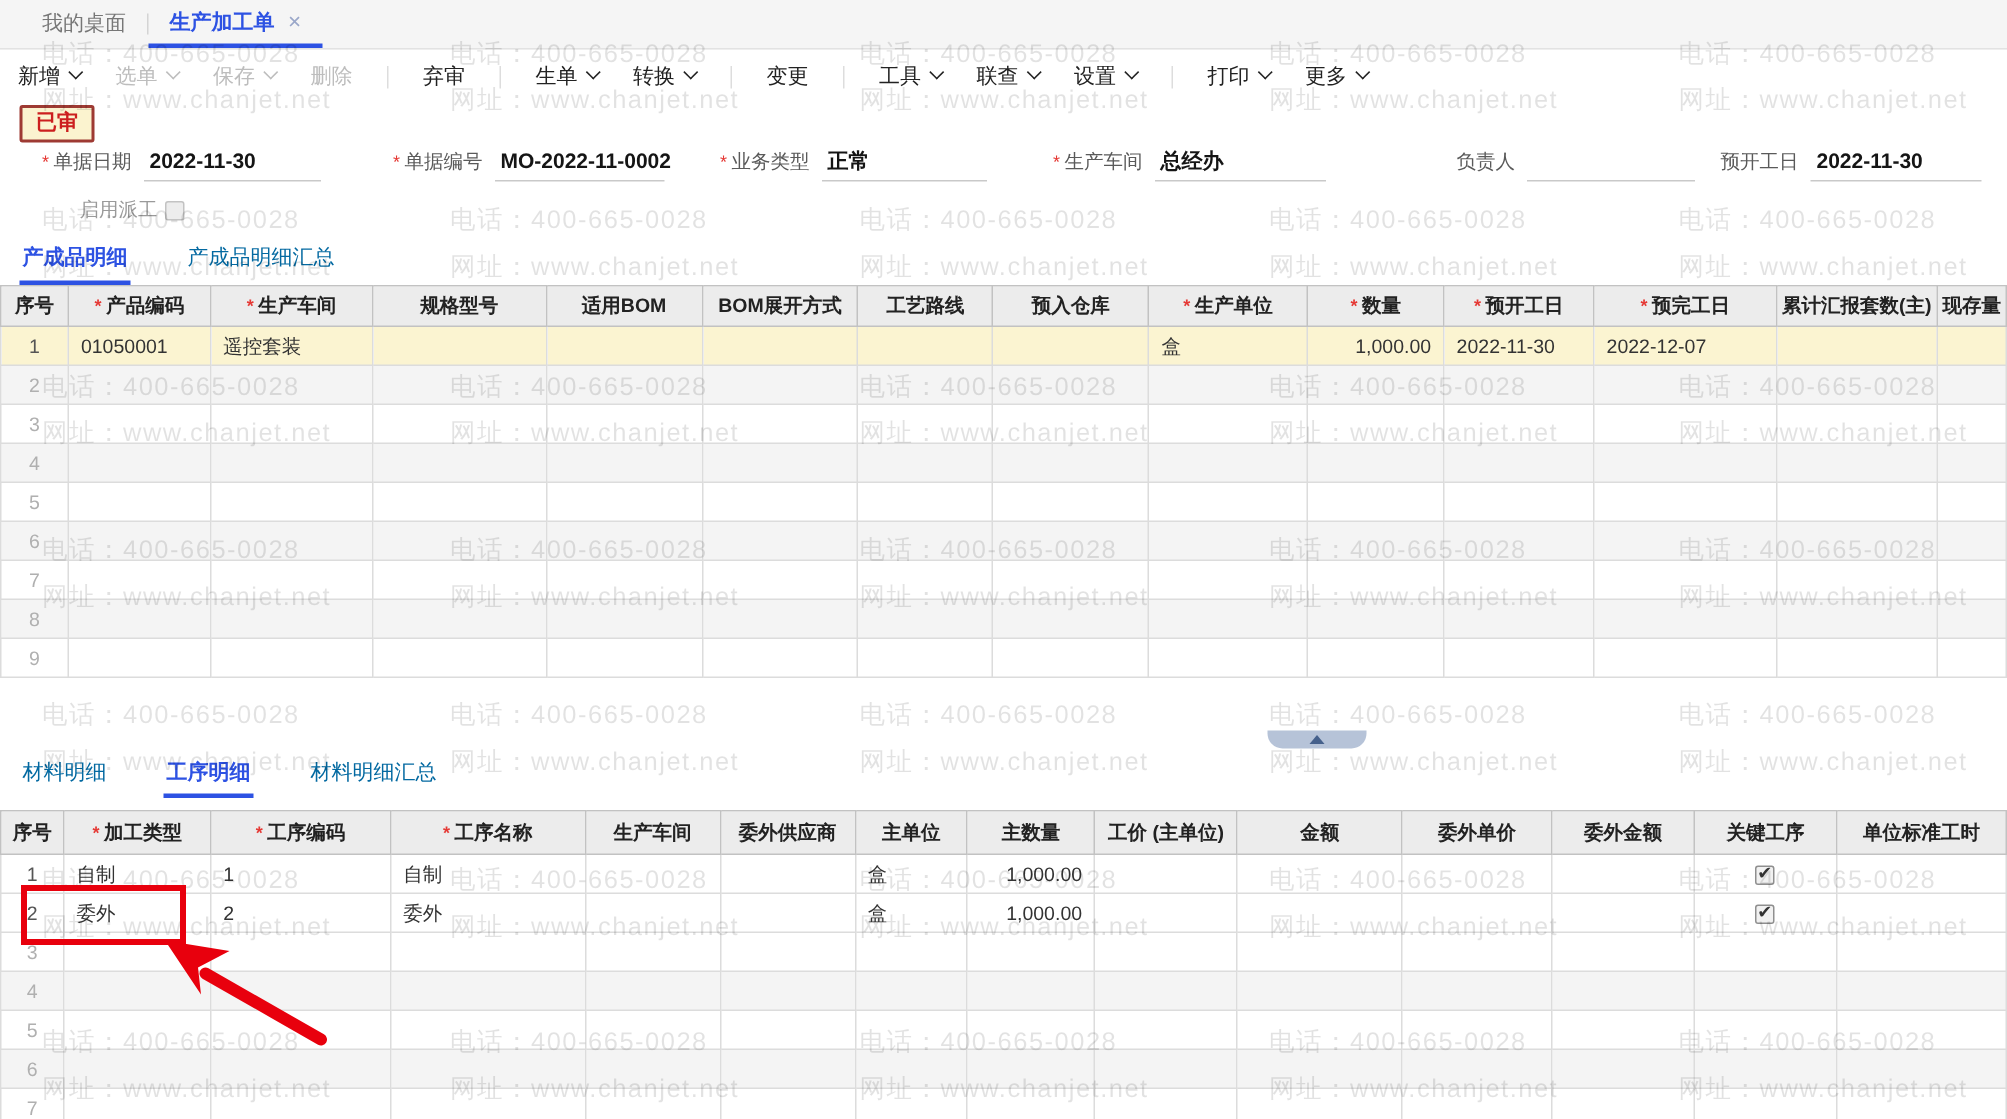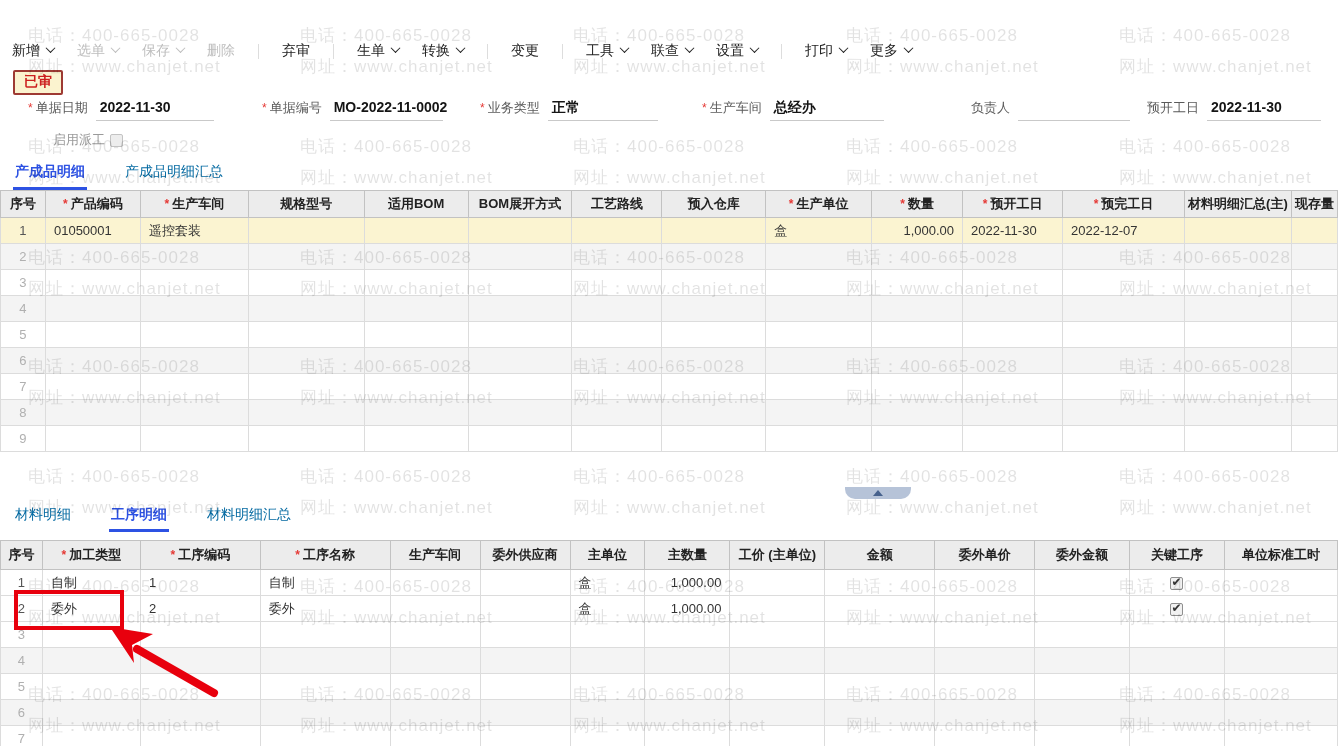--- a/index.html
+++ b/index.html
@@ -80,20 +80,30 @@
   
   .watermark-layer { position:absolute; inset:0; pointer-events:none; z-index:40;text-align:right; }
   .wm { position:absolute; font-size:17px; color:rgba(0,0,0,0.115); letter-spacing:1px; white-space:nowrap; }
   .annot { position:absolute; inset:0; pointer-events:none; z-index:50; }
 </style>
 </head>
 <body>
 
 <div class="app">
 
+  <div class="tabbar">
+    <div class="wtab inactive">
+      <span>我的桌面</span>
+    </div>
+    <div class="tabsep"></div>
+    <div class="wtab active">
+      <span>生产加工单</span>
+      <span class="close">×</span>
+    </div>
+  </div>
 
   <div class="toolbar">
       <span class="titem">
         <span>新增</span>
         <span class="caret"></span>
       </span>
       <span class="titem disabled">
         <span>选单</span>
         <span class="caret"></span>
       </span>
@@ -205,21 +215,21 @@
           <th class="req">生产车间</th>
           <th>规格型号</th>
           <th>适用BOM</th>
           <th>BOM展开方式</th>
           <th>工艺路线</th>
           <th>预入仓库</th>
           <th class="req">生产单位</th>
           <th class="req">数量</th>
           <th class="req">预开工日</th>
           <th class="req">预完工日</th>
-          <th>材料明细汇总(主)</th>
+          <th>累计汇报套数(主)</th>
           <th>现存量</th>
         </tr>
       </thead>
       <tbody>
         <tr class="filled hl">
           <td class="center idx">1</td>
           <td class="left">01050001</td>
           <td class="left">遥控套装</td>
           <td class="left"></td>
           <td class="left"></td>

